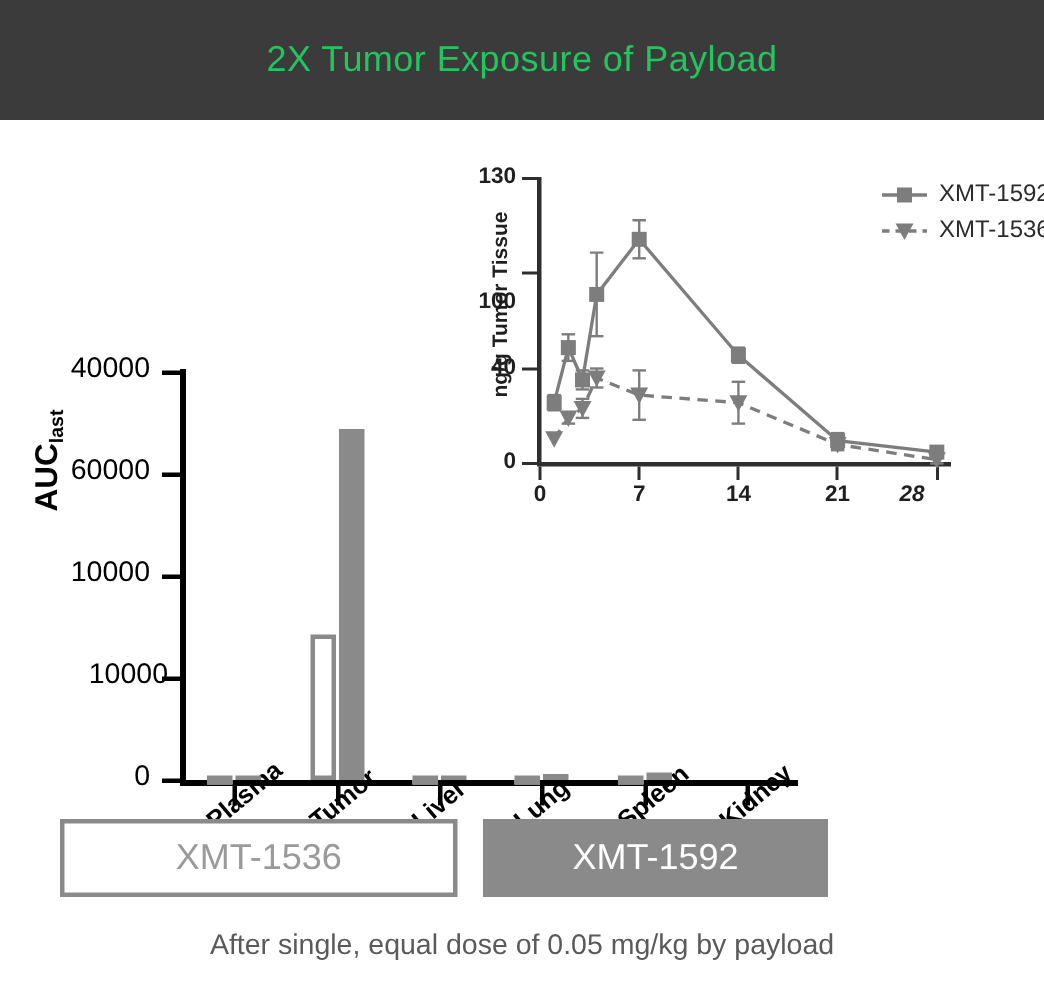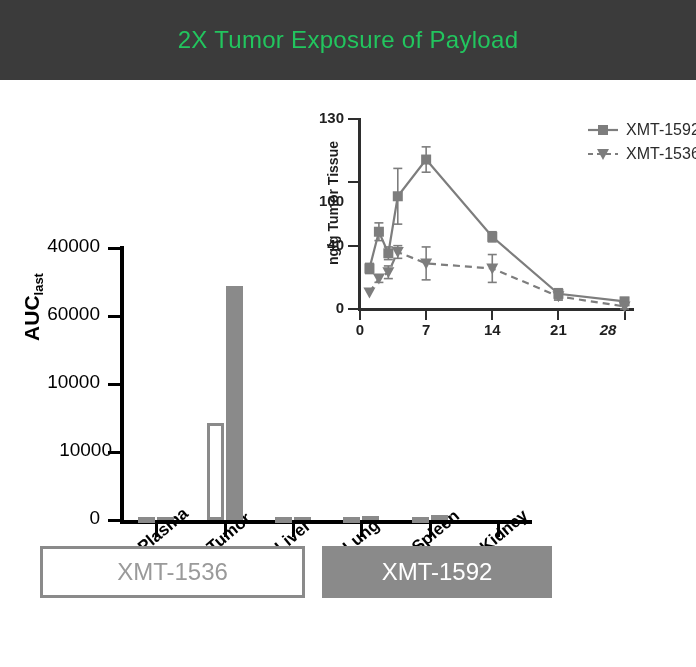--- a/index.html
+++ b/index.html
@@ -270,14 +270,15 @@
 
   <div id="key">
     <div class="key-box" id="key-1536">
       <span>XMT-1536</span>
     </div>
     <div class="key-box" id="key-1592">
       <span>XMT-1592</span>
     </div>
   </div>
 
+  <div id="caption">After single, equal dose of 0.05 mg/kg by payload</div>
 
 </div>
 
 </body></html>

